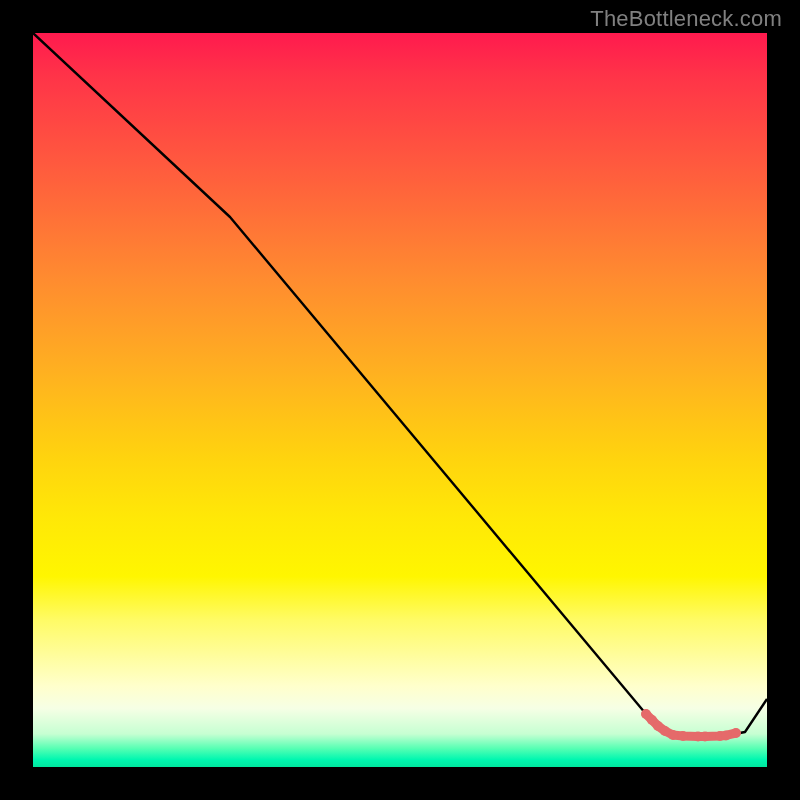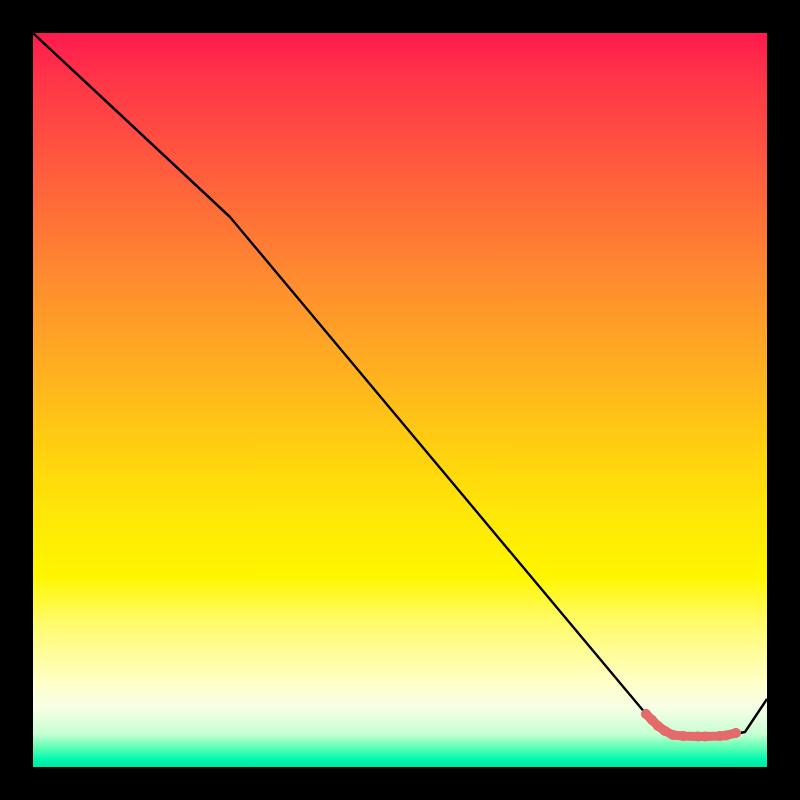--- a/index.html
+++ b/index.html
@@ -68,20 +68,21 @@
     width: 800px;
     height: 30px;
     background: #000;
     z-index: 3;
   }
 </style>
 </head>
 <body>
 
 <div class="page">
+  <div class="watermark">TheBottleneck.com</div>
 
   <div class="chart-area"></div>
 
   <svg class="curve-svg" viewBox="0 0 734 734">
 
     <path d="M 0 0
              L 197 184
              L 613 681
              Q 623 693 632 700
              Q 642 706 656 702.5

